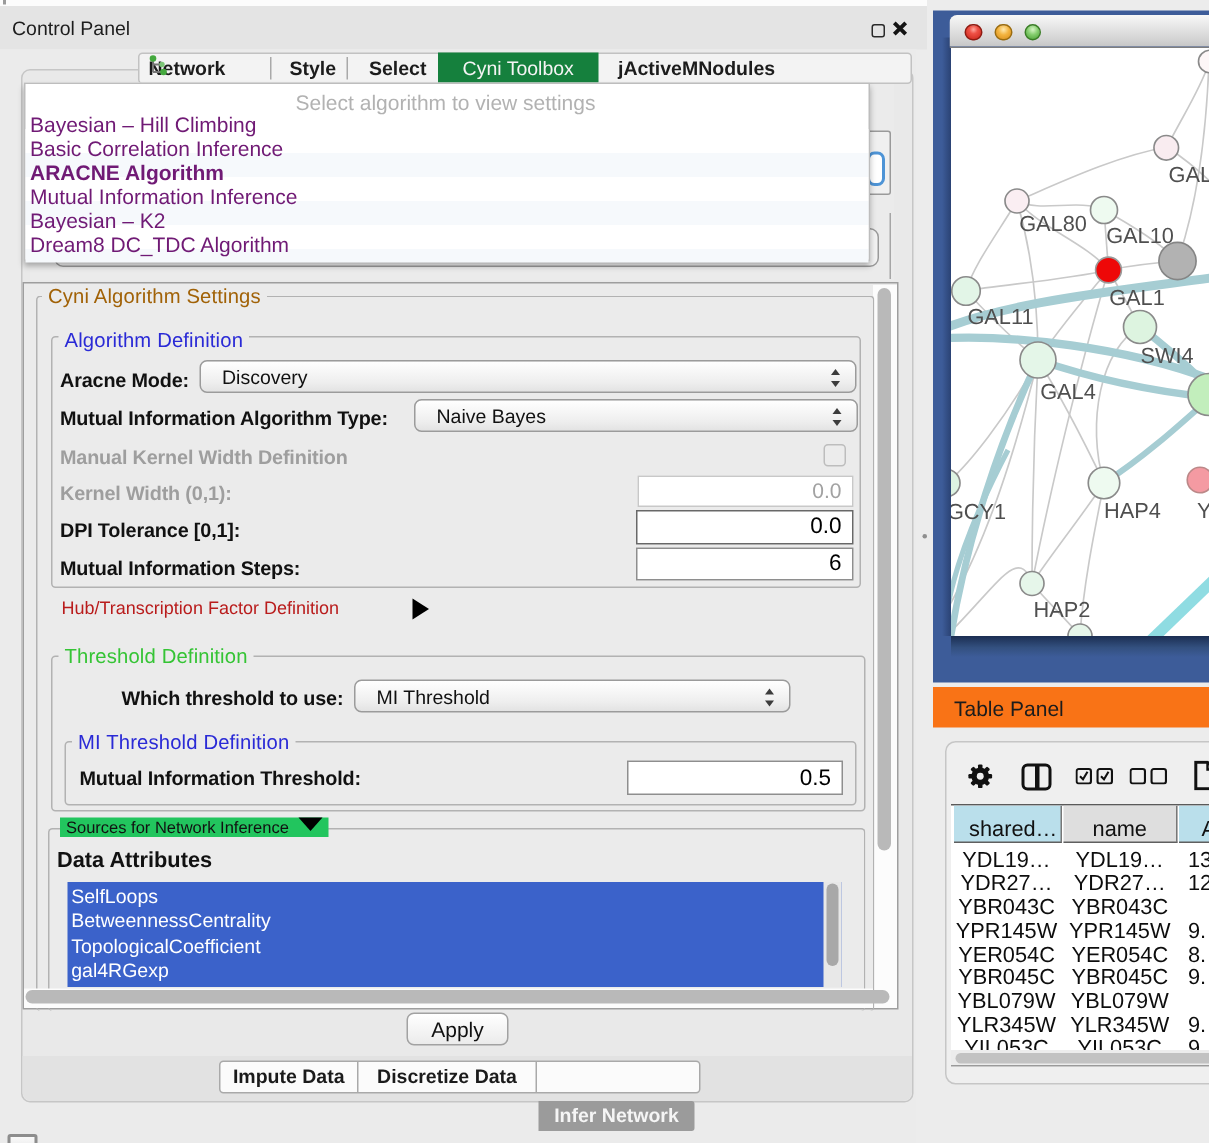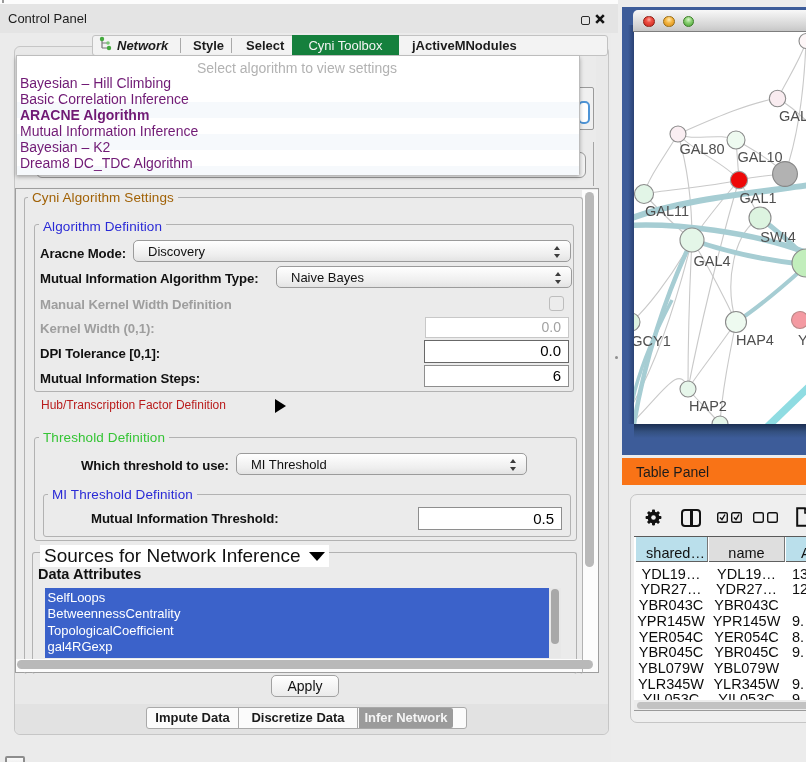--- a/index.html
+++ b/index.html
@@ -102,21 +102,21 @@
 <div class="abs" id="cpanel"></div>
 <div class="abs" id="cpbottom"></div>
 
 <div class="abs" id="tabstrip"></div>
 <svg class="abs" style="left:98px;top:36px;width:15px;height:16px;z-index:2" viewBox="0 0 15 16">
  <path d="M4 3 L4 12 M4 12 L11 12 M4 7 L10 7" stroke="#777" stroke-width="1.2" fill="none"></path>
  <circle cx="4" cy="3" r="2.2" fill="#44a93e"></circle>
     <circle cx="11" cy="12" r="2.2" fill="#44a93e"></circle>
     <circle cx="10" cy="7" r="1.8" fill="#7cc577"></circle>
 </svg>
-<div class="tabtxt" style="left:117px;font-style:italic;">Network</div>
+<div class="tabtxt" style="left:99px;">Network</div>
 <div class="tabsep" style="left:180px;"></div>
 <div class="tabtxt" style="left:193px;">Style</div>
 <div class="tabsep" style="left:231px;"></div>
 <div class="tabtxt" style="left:246px;">Select</div>
 <div class="abs" id="tabsel">Cyni Toolbox</div>
 <div class="tabtxt" style="left:412px;">jActiveMNodules</div>
 
 <div class="abs" id="scrollpane"></div>
 <div class="abs" id="vsb"></div>
 <div class="abs" id="vsbthumb"></div>
@@ -152,44 +152,44 @@
 <div class="group" style="left:34px;top:437px;width:543px;height:104px;"></div>
 <div class="glabel" style="left:39px;top:430px;color:#35c435;">Threshold Definition</div>
 <div class="row-label" style="left:81px;top:458px;">Which threshold to use:</div>
 <div class="combo" style="left:236px;top:453px;width:291px;height:22px;padding-left:25px;">
     <span class="ct">MI Threshold</span>
     <span class="spin"></span>
   </div>
 
 <div class="group" style="left:43px;top:494px;width:528px;height:43px;"></div>
 <div class="glabel" style="left:48px;top:487px;color:#2a2ad6;">MI Threshold Definition</div>
-<div class="row-label" style="left:53px;top:511px;margin-left:38px;">Mutual Information Threshold:</div>
+<div class="row-label" style="left:53px;top:511px;">Mutual Information Threshold:</div>
 <div class="field" style="left:418px;top:507px;width:144px;height:23px;border:1px solid #8e8e8e;color:#000;line-height:21px;padding-right:7px;font-size:15px;">0.5</div>
 
 <div class="group" style="left:32px;top:552px;width:545px;height:122px;border-bottom:none;"></div>
-<div class="abs" style="left:40px;top:545px;background:#ffffff;padding:0 4px;font-size:19px;color:#111;">Sources for Network Inference <span class="tri-d" style="margin-left:3px;vertical-align:1px;"></span></div>
+<div class="abs" style="left:40px;top:545px;background:#22c55e;padding:0 4px;font-size:11px;color:#111;">Sources for Network Inference <span class="tri-d" style="margin-left:3px;vertical-align:1px;"></span></div>
 <div class="abs b" style="left:38px;top:566px;font-size:14.5px;color:#111;">Data Attributes</div>
 <div class="abs" id="attrlist">
  <div>SelfLoops</div>
  <div>BetweennessCentrality</div>
  <div>TopologicalCoefficient</div>
  <div>gal4RGexp</div>
 </div>
 <div class="abs" id="listsbtrack"></div>
 <div class="abs" id="listsbthumb"></div>
 
 <div class="abs" id="hsb"></div>
 <div class="abs" id="hsbthumb"></div>
 
 <div class="abs" id="apply">Apply</div>
 
 <div class="abs" id="seg">
  <div class="s" style="left:0;width:91px;">Impute Data</div>
  <div class="s" style="left:91px;width:120px;border-left:1px solid #a9a9a9;border-right:1px solid #a9a9a9;">Discretize Data</div>
- <div class="s sel" style="left:212px;width:94px;border-radius:0 2px 2px 0;">Infer Network</div>
+ <div class="s sel" style="left:212px;width:104px;border-radius:0 2px 2px 0;margin-top:26px;">Infer Network</div>
 </div>
 
 <div class="abs" id="frag3"></div>
 <div class="abs" id="frag1"></div>
 <div class="abs" id="frag1b"></div>
 <div class="abs" id="frag2"></div>
 <div class="abs" style="left:589px;top:142px;width:5px;height:44px;border-right:1px solid #a6a6a6;z-index:5;"></div>
 
 <div class="abs" id="popup">
  <div style="position:absolute;left:0;top:30px;width:100%;height:89px;background:repeating-linear-gradient(#ffffff 0px, #ffffff 16px, #f6f9fc 16px, #f6f9fc 32px);"></div>

